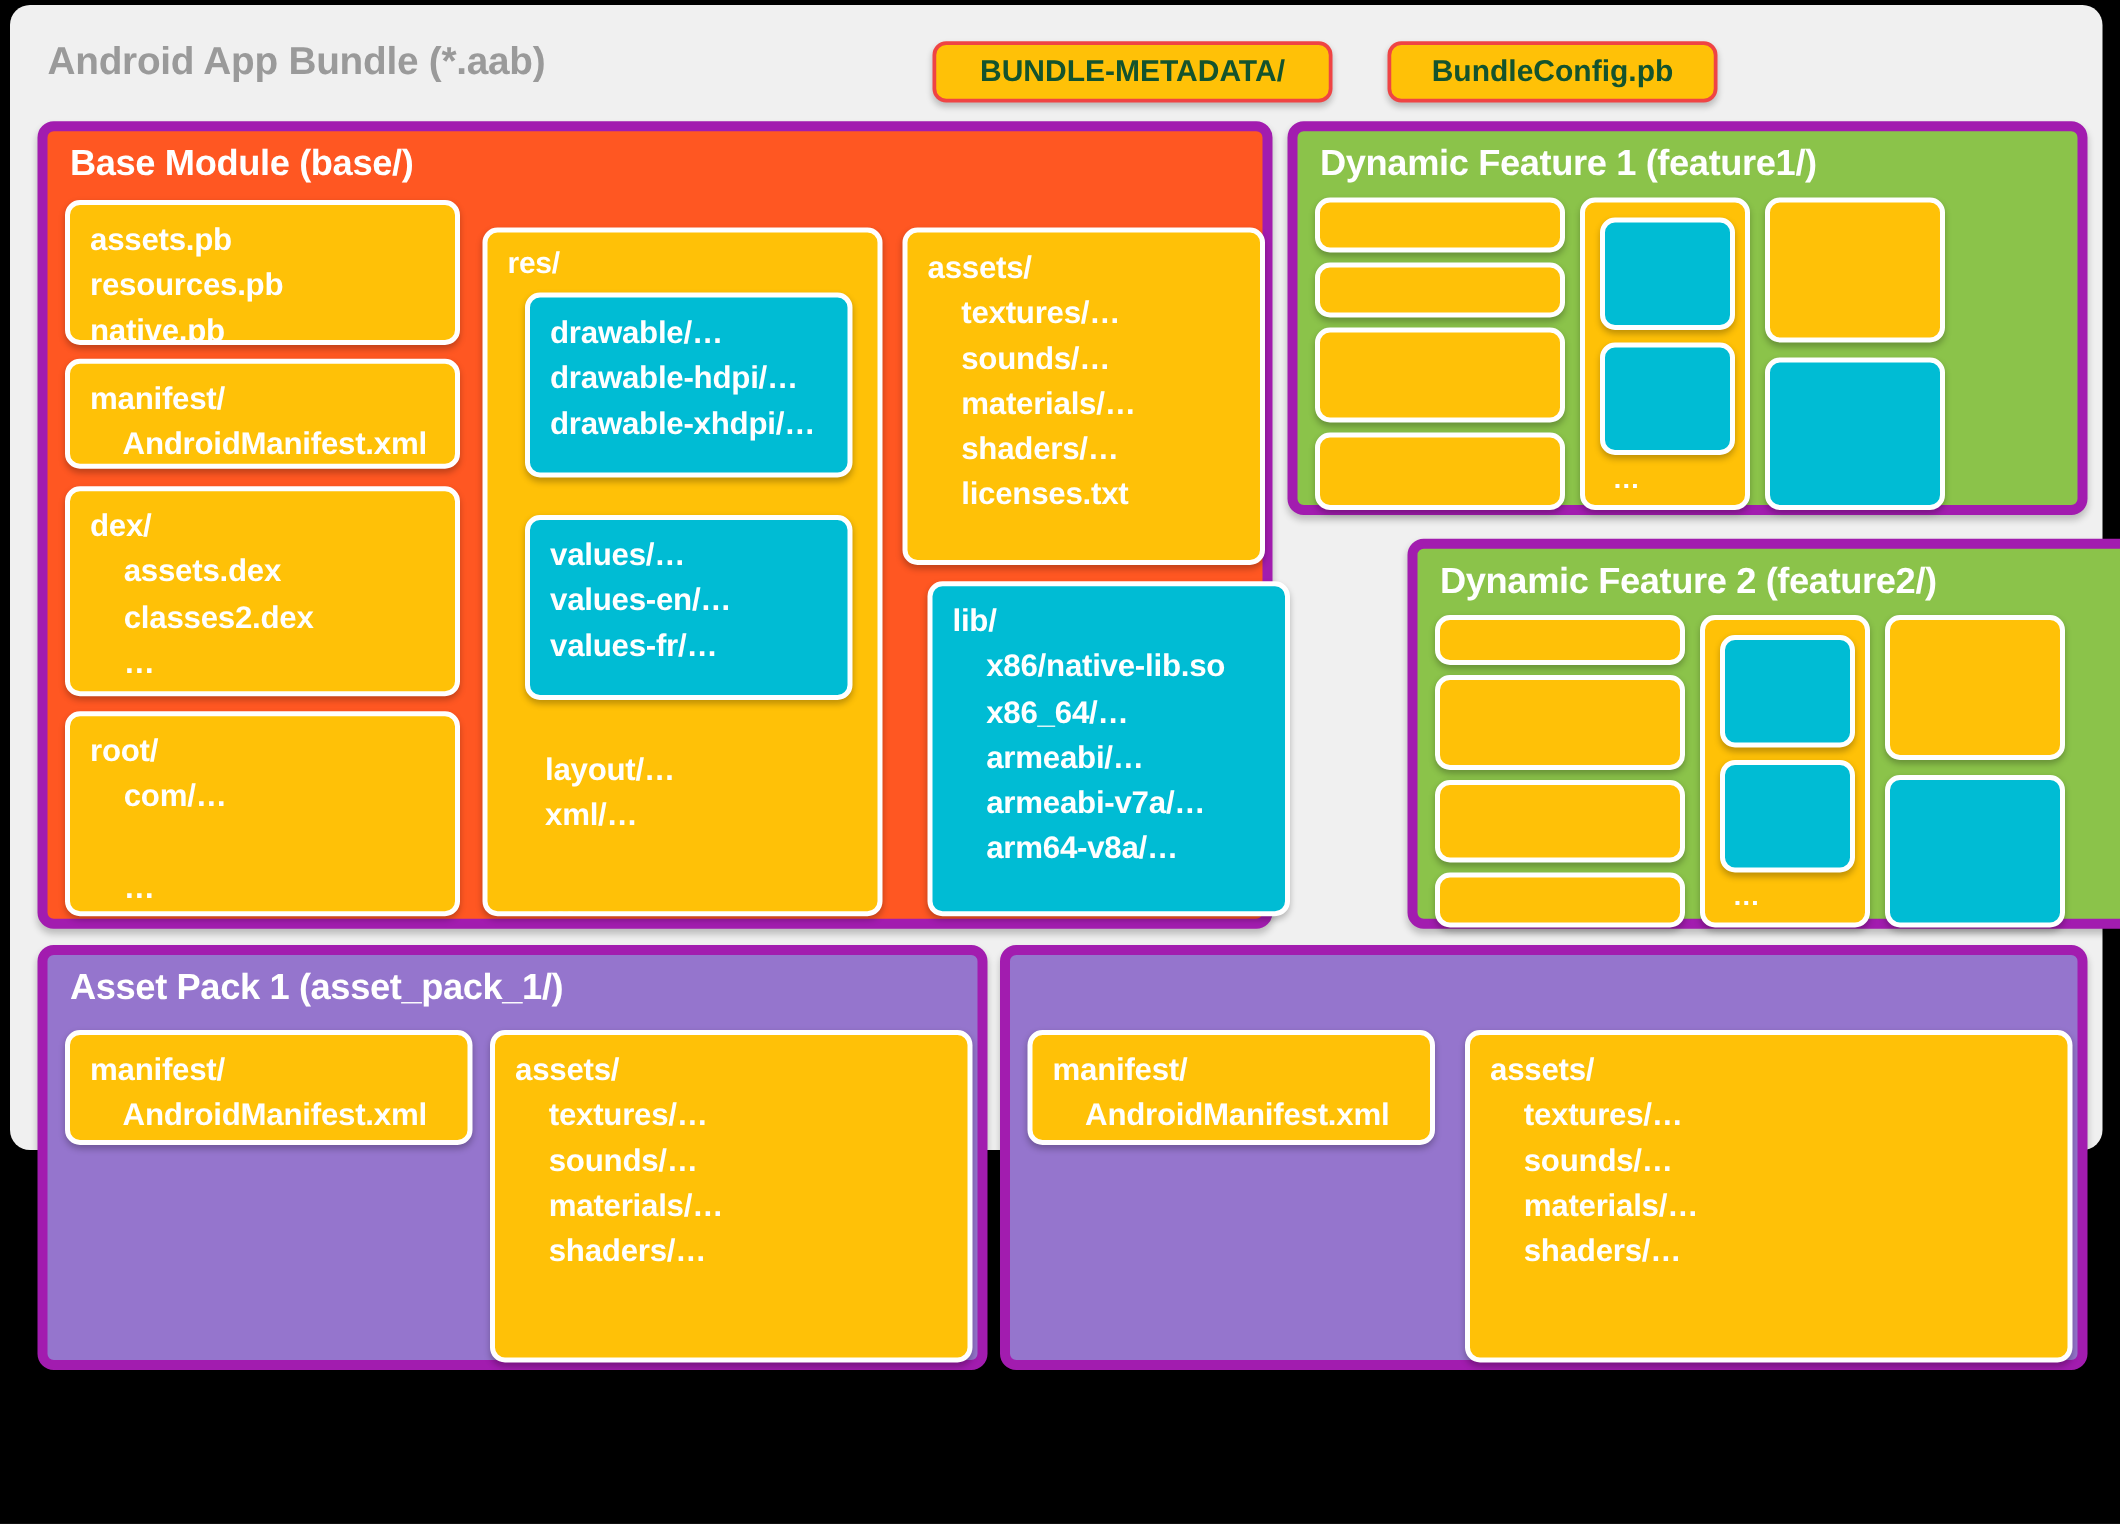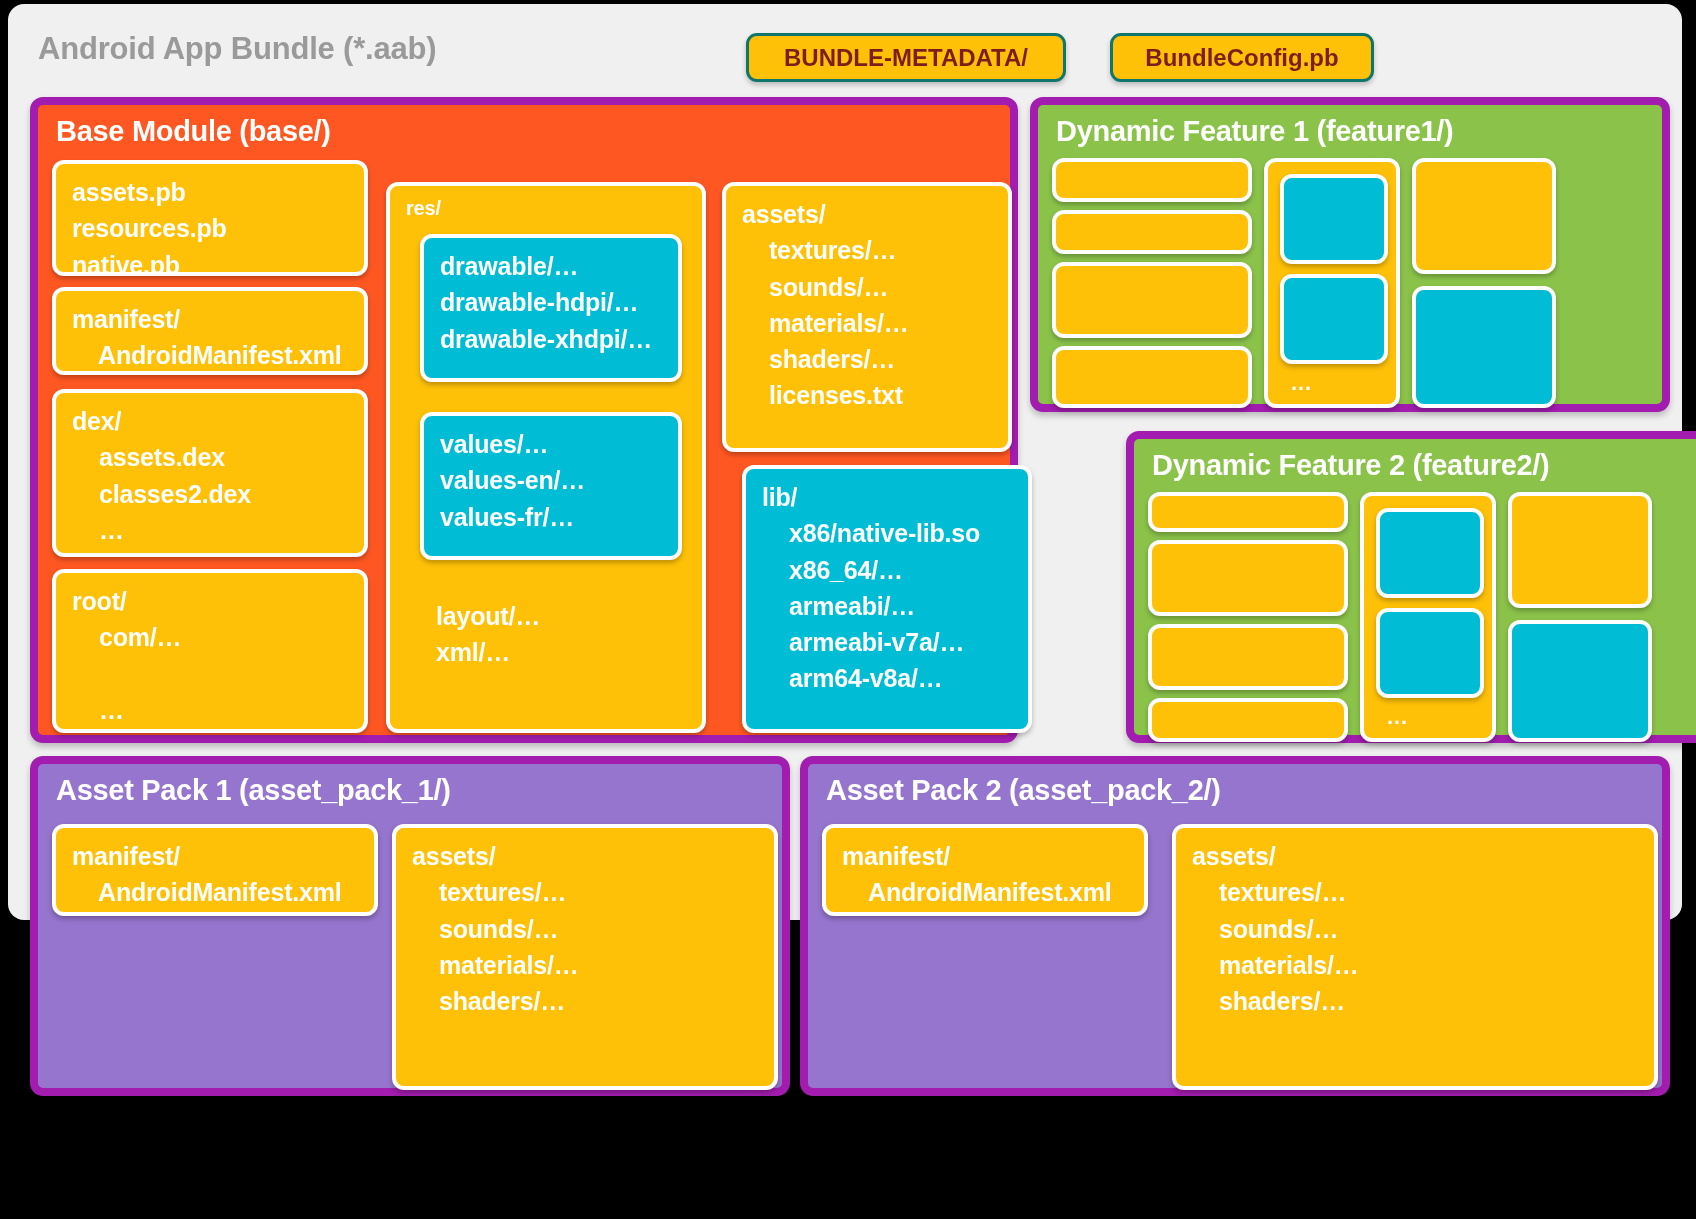--- a/index.html
+++ b/index.html
@@ -42,24 +42,24 @@
     font-weight: bold;
     color: #9A9A9A;
     letter-spacing: -0.2px;
     white-space: nowrap;
   }
   .meta-chip {
     position: absolute;
     top: 29px;
     height: 49px;
     background: #FFC107;
-    border: 3px solid #0f766e;
+    border: 3px solid #ef4444;
     border-radius: 11px;
     box-shadow: 0 3px 5px rgba(0,0,0,0.22);
-    color: #7f1d1d;
+    color: #14532d;
     font-size: 24px;
     font-weight: bold;
     display: flex;
     align-items: center;
     justify-content: center;
     box-sizing: border-box;
     padding: 0 14px;
     white-space: nowrap;
   }
   #chip-bundle-metadata { left: 738px; width: 320px; }
@@ -101,21 +101,21 @@
     left: 16px;
     top: 10px;
     right: 6px;
     color: #FFFFFF;
     font-size: 25px;
     font-weight: bold;
     line-height: 1.45;
     white-space: pre;
     letter-spacing: -0.2px;
   }
-  .box-text.small { font-size: 20px; }
+  .box-text.small { font-size: 24px; }
 
   
   #base-module {
     left: 22px;
     top: 93px;
     width: 988px;
     height: 646px;
     background: #FF5722;
   }
 
@@ -253,21 +253,20 @@
     <div class="box yellow" style="left:354px; top:60px; width:386px; height:266px;">
       <div class="box-text">assets/
     textures/…
     sounds/…
     materials/…
     shaders/…</div>
     </div>
   </div>
 
   <div class="module assetpack-module" id="asset-pack-2">
-    <div class="module-title">Asset Pack 2 (asset_pack_2/)</div>
     <div class="box yellow" style="left:14px; top:60px; width:326px; height:92px;">
       <div class="box-text">manifest/
     AndroidManifest.xml</div>
     </div>
     <div class="box yellow" style="left:364px; top:60px; width:486px; height:266px;">
       <div class="box-text">assets/
     textures/…
     sounds/…
     materials/…
     shaders/…</div>

